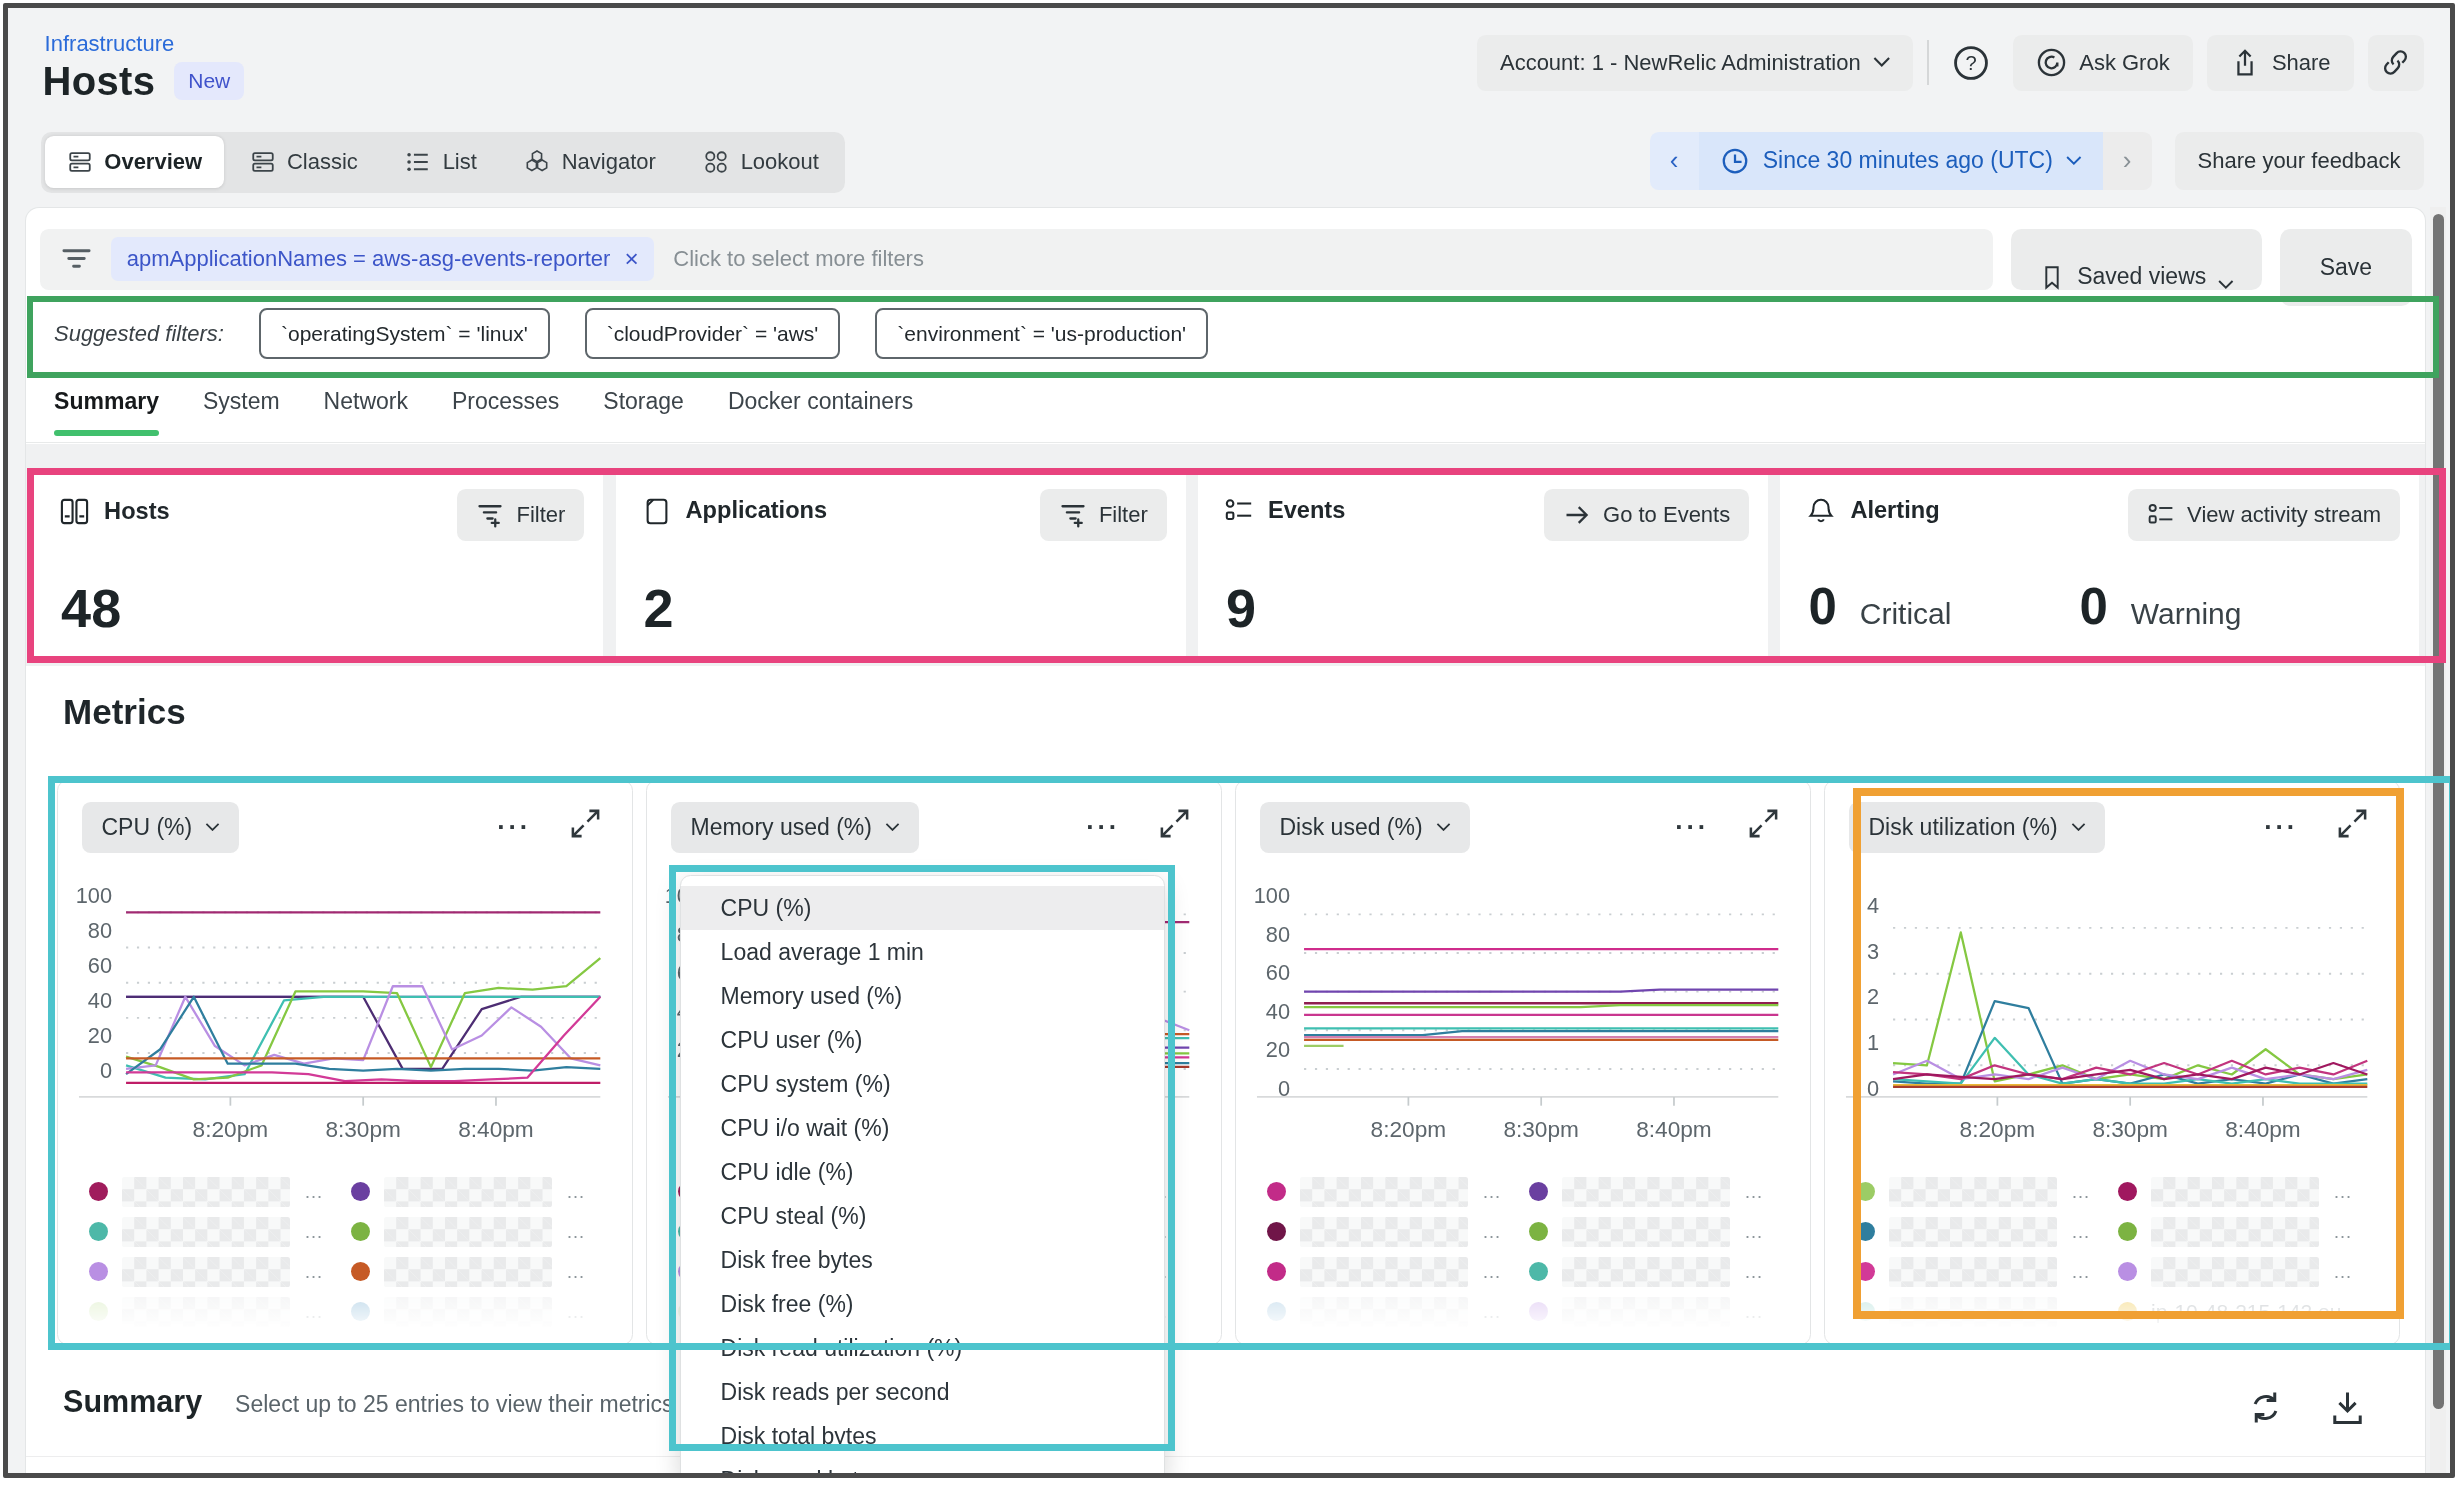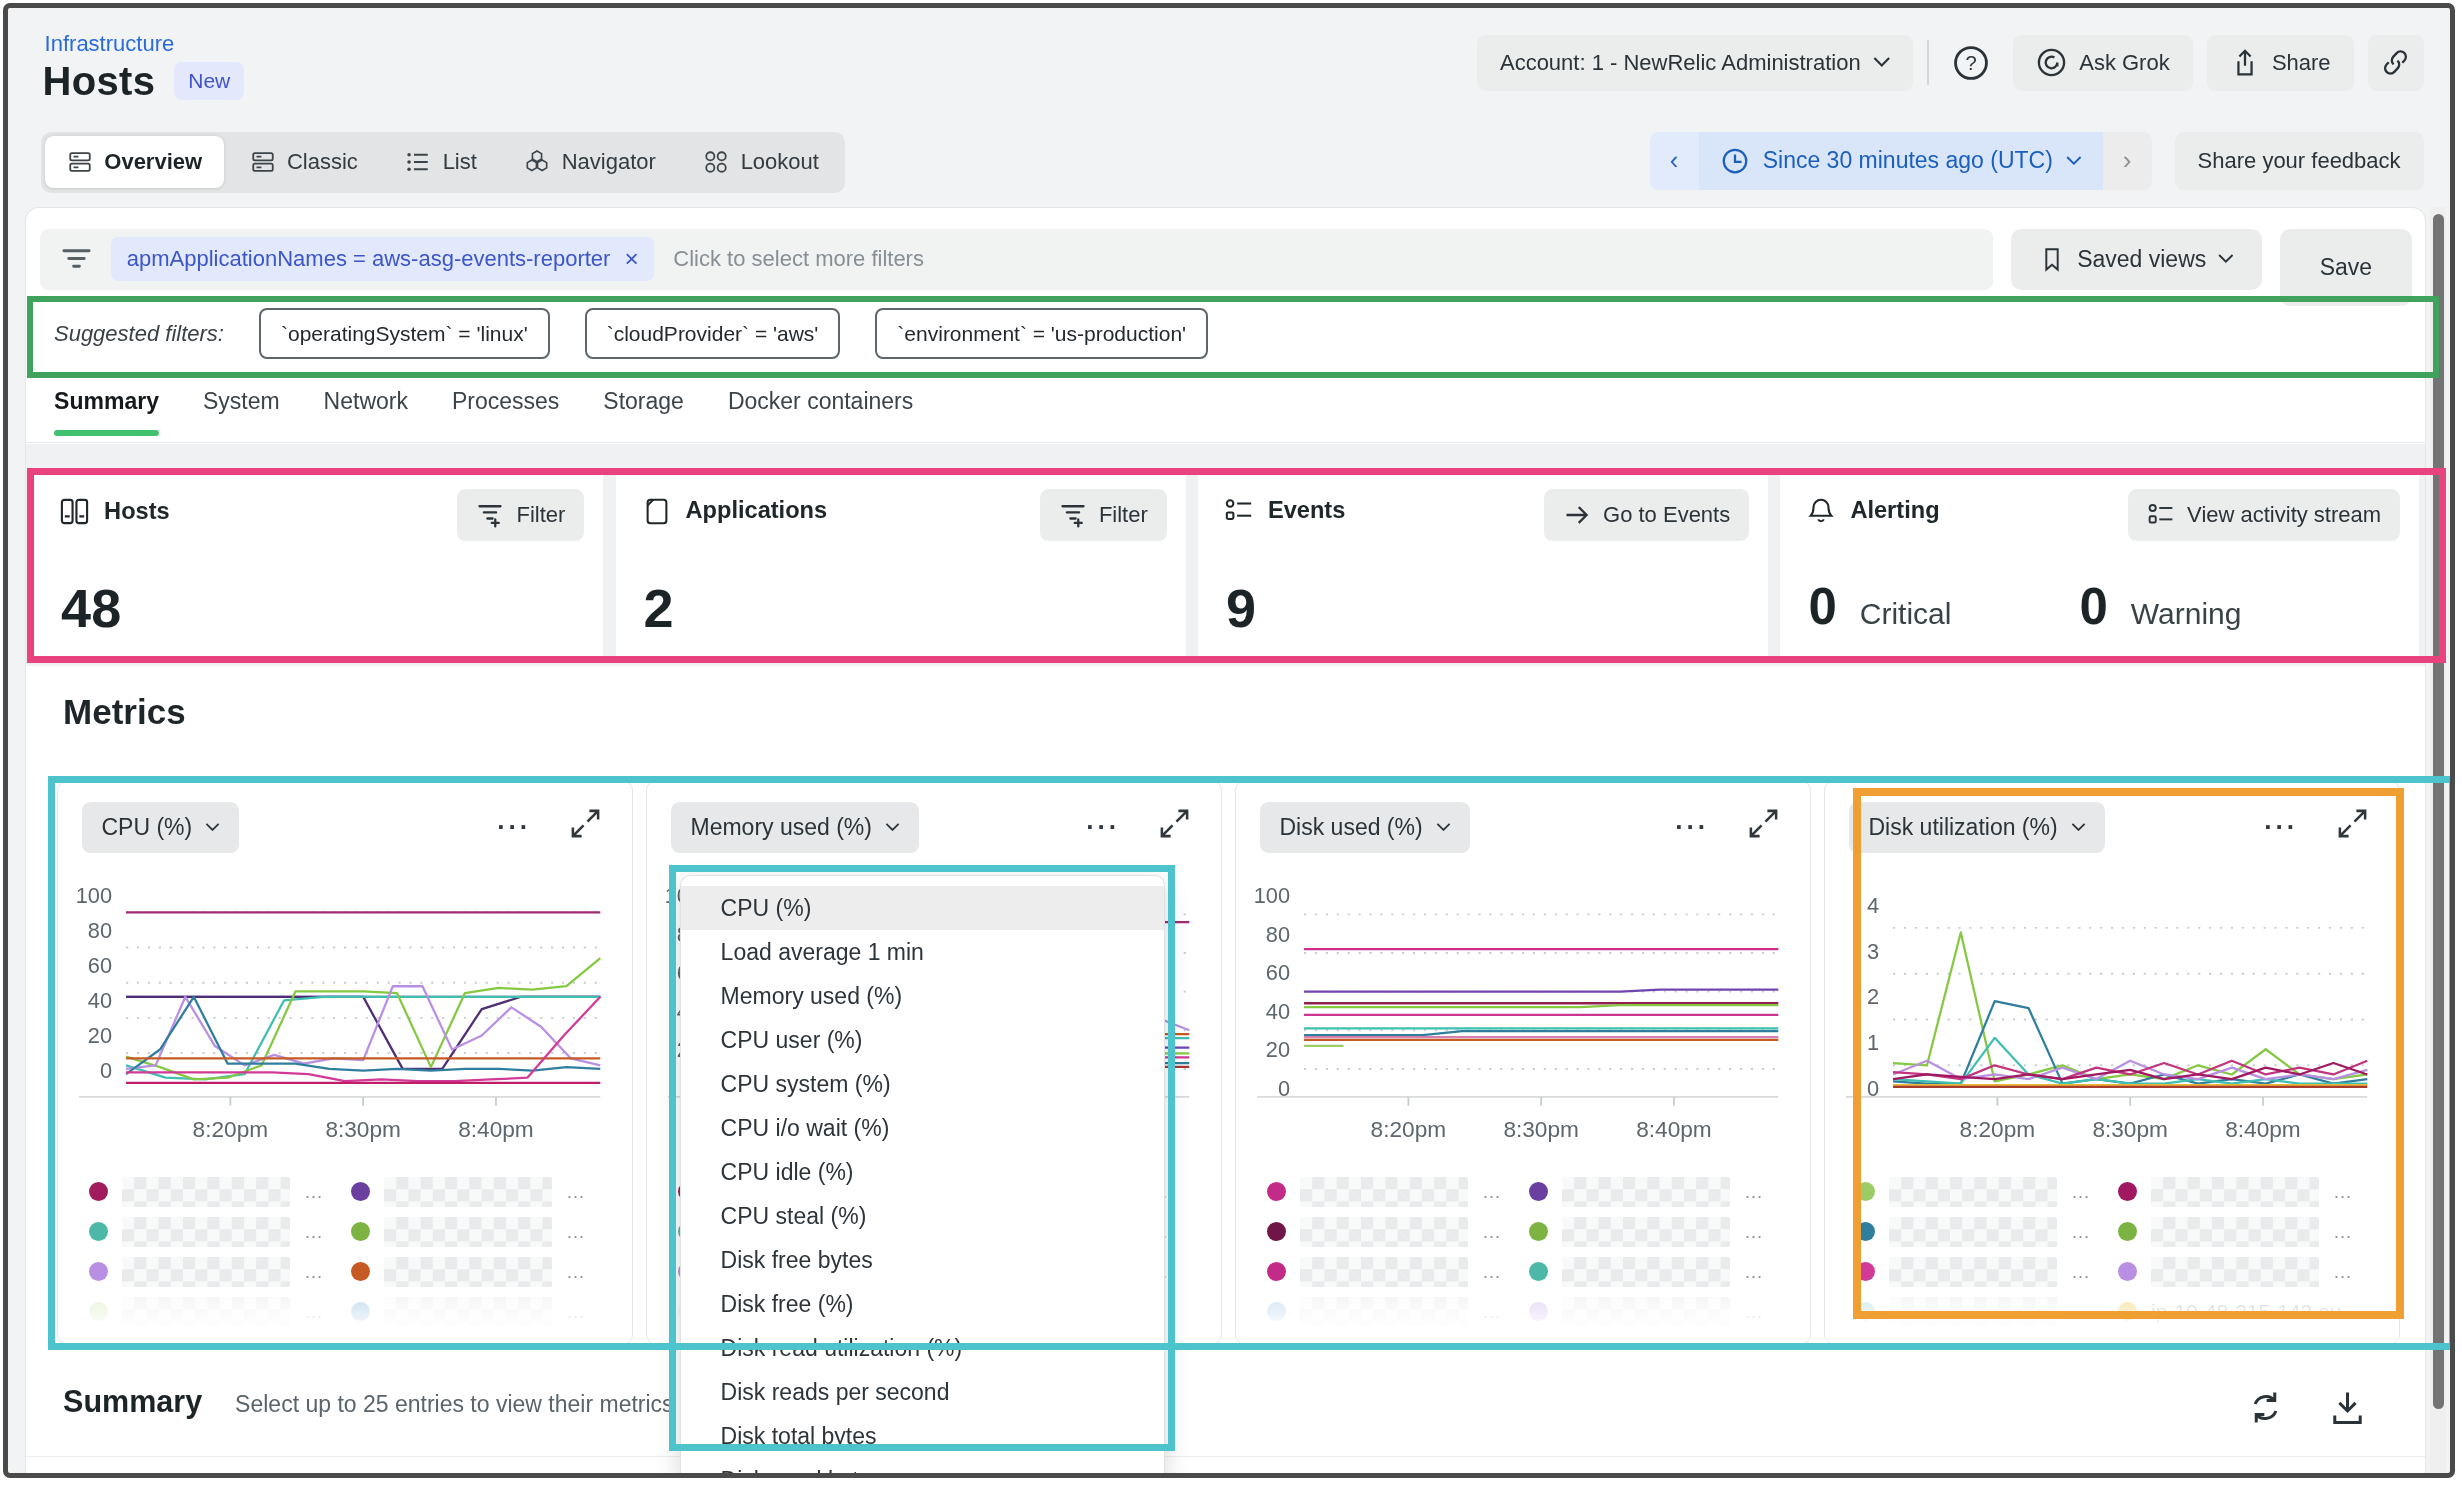--- a/index.html
+++ b/index.html
@@ -1,20 +1,20 @@
 <!DOCTYPE html>
 <html style="font-size:14px"><head>
 <meta charset="utf-8">
 <style>
   * { margin:0; padding:0; box-sizing:border-box; }
   html,body { width:2462px; height:1485px; background:#ffffff;
     font-family:"Liberation Sans","DejaVu Sans",sans-serif; color:#242b30; }
   svg { display:block; }
   .frame { position:absolute; left:2.6px; top:2.6px; width:2452px; height:1475px;
-    border:5.2px solid #4a4a4a; border-radius:7px; background:#f2f3f4; overflow:hidden; }
+    border:5.2px solid #4a4a4a; border-radius:2px; background:#f2f3f4; overflow:hidden; }
 
   
   .breadcrumb { position:absolute; left:37px; top:23px; font-size:22px; color:#2b6bd9; cursor:pointer; }
   .title-row { position:absolute; left:35px; top:51px; display:flex; align-items:center; gap:19px; }
   .page-title { font-size:40px; font-weight:700; color:#1d2427; letter-spacing:0.3px; }
   .new-badge { background:#e4e8fc; color:#4053cb; font-size:21px; padding:7px 14px; border-radius:7.9px; }
   .top-actions { position:absolute; right:26px; top:26px; display:flex; align-items:center; gap:14px; height:58px; }
   .btn { display:inline-flex; align-items:center; gap:12.2px; background:#ebecec; border:none;
     border-radius:8.7px; height:56px; padding:0 23px; font-size:22px; color:#2b3338; cursor:pointer;
     font-family:inherit; white-space:nowrap; }
@@ -35,21 +35,21 @@
   .tg-next { width:49px; background:#ececec; color:#8a9297; font-size:26px; display:flex; align-items:center; justify-content:center; cursor:pointer; }
 
   
   .main-card { position:absolute; left:17.5px; top:199px; width:2401px; height:1276px; background:#fff;
     border:1.7px solid #e4e6e7; border-bottom:none; border-radius:14px 14px 0 0; }
   .filter-row { position:absolute; left:14px; top:21px; width:2372px; display:flex; gap:17.5px; }
   .filter-bar { flex:1; height:61px; background:#f1f2f2; border-radius:8.7px; display:flex; align-items:center; padding:0 21px; gap:19px; cursor:text; }
   .filter-pill { background:#e3e9fc; color:#3c55c8; height:44px; border-radius:7px; display:flex; align-items:center; gap:14px; padding:0 15.7px; font-size:22px; white-space:nowrap; }
   .pill-x { font-size:24.4px; color:#3c55c8; cursor:pointer; line-height:1; }
   .filter-placeholder { color:#878f94; font-size:22px; }
-  .sv-btn { height:61px; border-radius:10.5px; padding:0 28px; font-size:23px; }
+  .sv-btn { height:61px; border-radius:10.5px; padding:0 28px; font-size:23px;align-items:flex-end; }
   .save-btn { height:77px; border-radius:10.5px; padding:0 40px; font-size:23px; }
 
   .suggested-row { position:absolute; left:15.7px; top:99px; height:54px; display:flex; align-items:center; gap:35px; }
   .sf-label { font-size:22px; font-style:italic; color:#3a4146; margin-left:12.2px; }
   .sf-pill { height:51px; border:2.2px solid #5e666b; border-radius:7.9px; background:#fff; display:flex;
     align-items:center; padding:12px 20px; font-size:21px; color:#23292d; cursor:pointer; white-space:nowrap; }
 
   .section-tabs { position:absolute; left:28px; top:180px; display:flex; gap:44px; font-size:23px; color:#3c444a; }
   .stab { cursor:pointer; position:relative; padding-bottom:17.5px; }
   .stab.active { font-weight:700; color:#16191b; }

